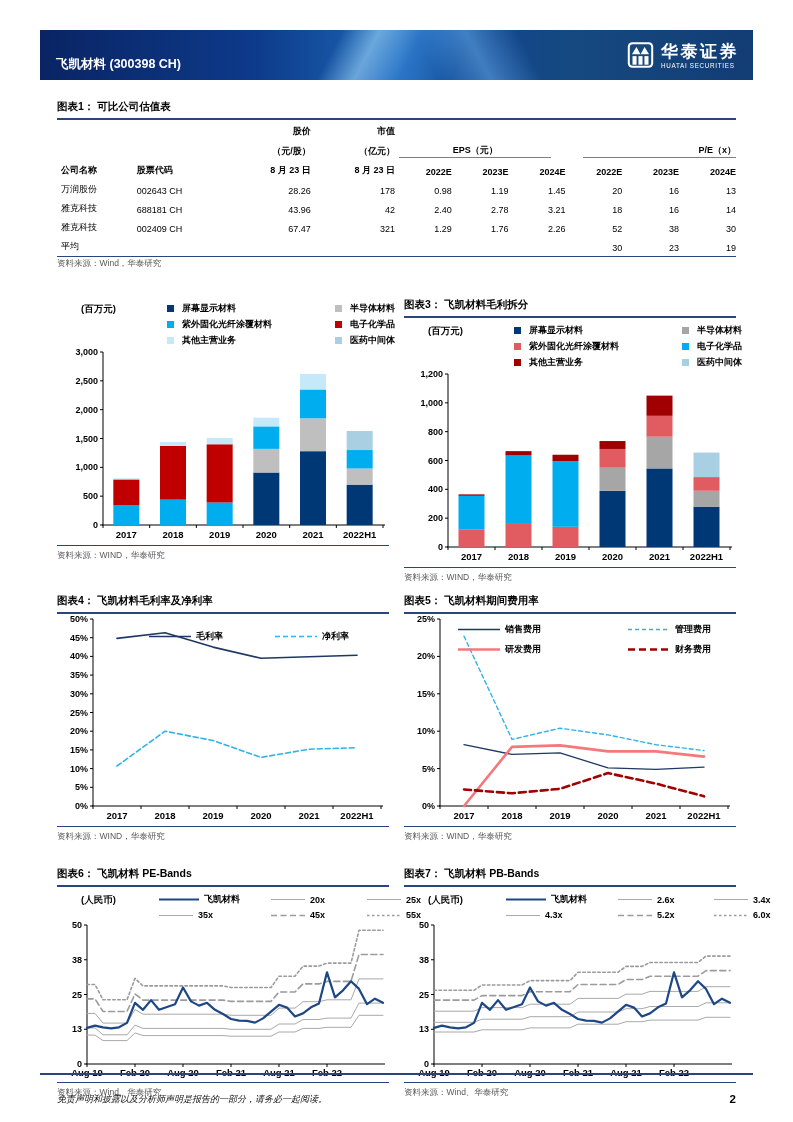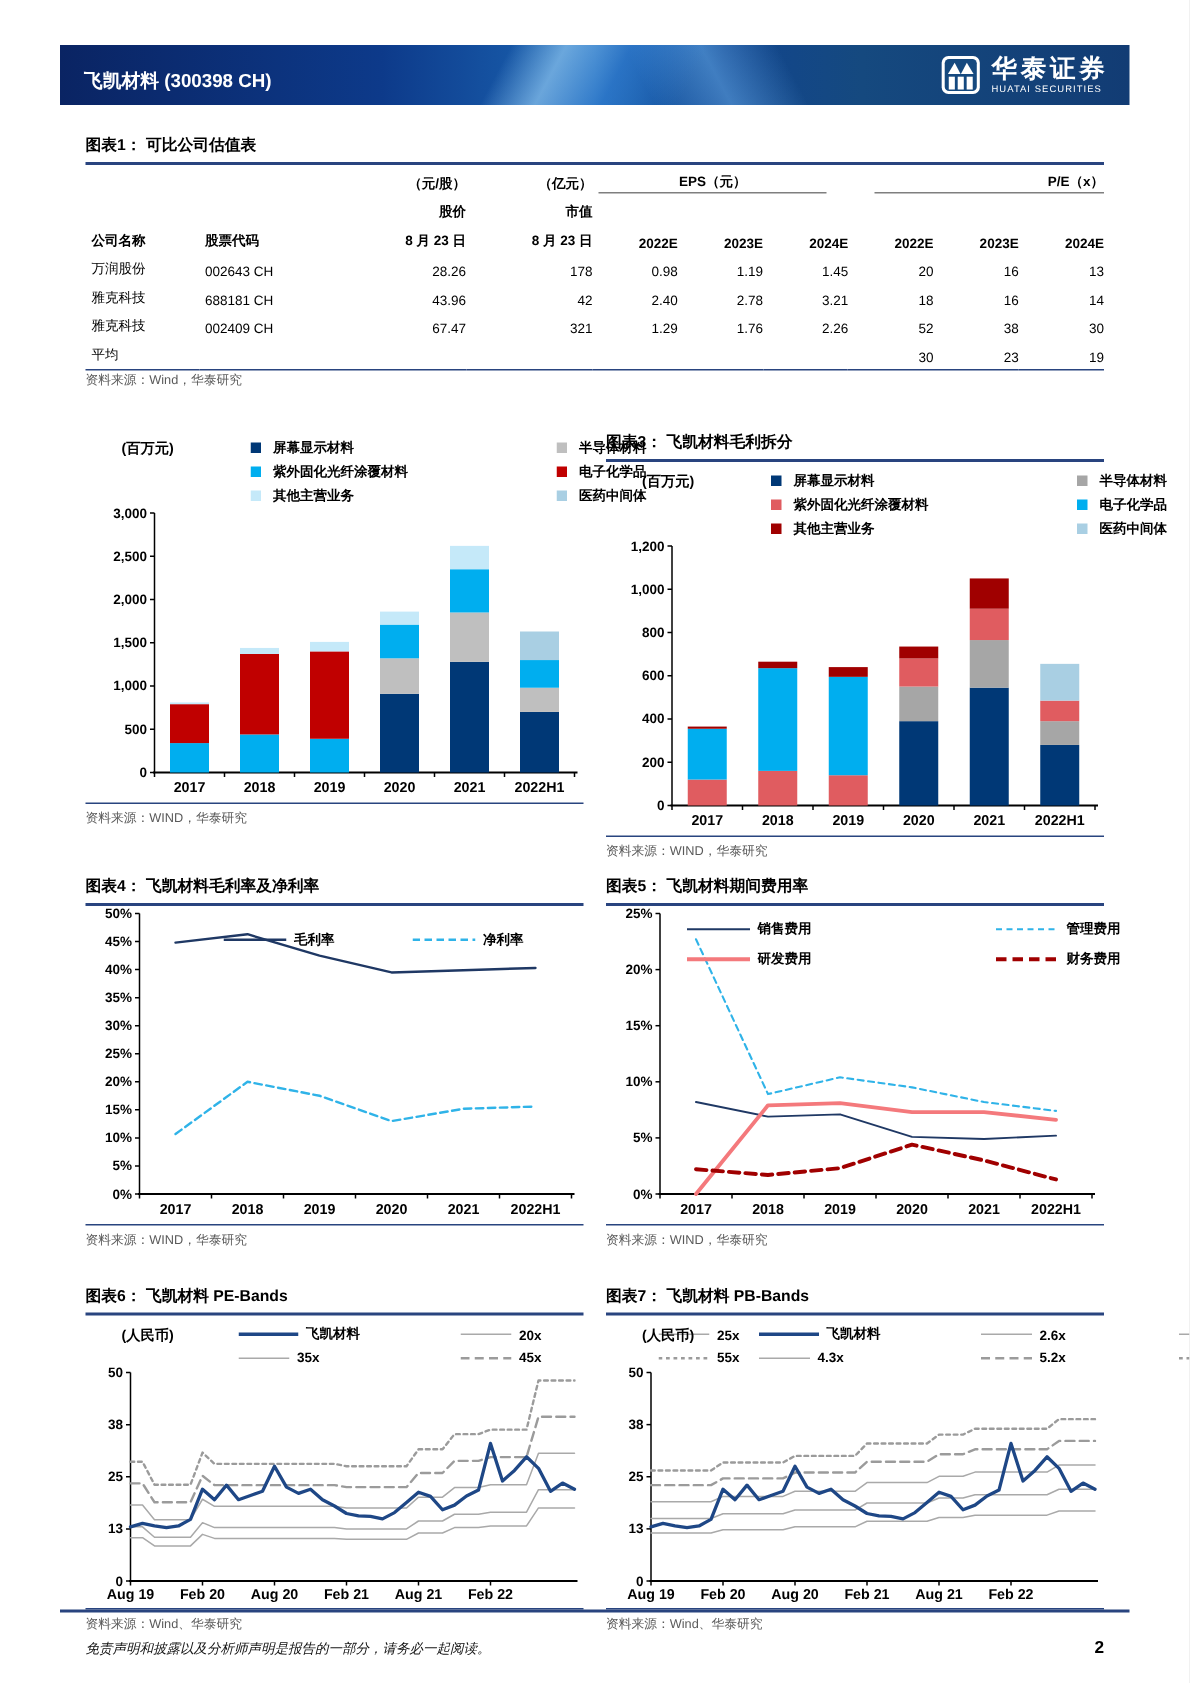--- a/index.html
+++ b/index.html
@@ -1,20 +1,20 @@
 <!DOCTYPE html>
 <html><head>
 <meta charset="utf-8">
 <style>
   html,body{margin:0;padding:0;background:#e8e8e8;}
   .page{width:793px;height:1122px;margin:0 auto;background:#fff;position:relative;
         font-family:"Liberation Sans",sans-serif;color:#000;box-sizing:border-box;
         padding:30px 40px 0;overflow:hidden;}
   
-  .banner{height:40px;position:relative;overflow:hidden;
+  .banner{height:50px;position:relative;overflow:hidden;
     background:
       linear-gradient(118deg, rgba(255,255,255,0) 41%, rgba(150,205,245,.65) 46%, rgba(55,130,215,.55) 52%, rgba(255,255,255,0) 59%),
       linear-gradient(62deg, rgba(255,255,255,0) 54%, rgba(110,180,240,.5) 61%, rgba(255,255,255,0) 68%),
       linear-gradient(90deg,#0a2463 0%,#0d3a8a 30%,#1c67b5 50%,#11458f 62%,#15497f 75%,#123c74 100%);}
   .banner-title{position:absolute;left:16px;bottom:7px;color:#fff;font-weight:700;font-size:12.5px;}
   .banner-logo{position:absolute;right:14px;top:50%;transform:translateY(-50%);
     display:flex;align-items:flex-end;gap:7px;}
   .logo-text .logo-cn{color:#fff;font-size:17px;font-weight:700;letter-spacing:2.5px;line-height:1;}
   .logo-text .logo-en{color:#fff;font-size:6.3px;letter-spacing:.7px;margin-top:2.5px;}
   
@@ -33,21 +33,21 @@
   .gpad-r{margin-right:14px;}
   .gpad-l{margin-left:14px;}
   tbody td{font-weight:400;}
   tbody tr:last-child td{border-bottom:1.6px solid #29447f;}
   
   .chart-row{display:flex;justify-content:space-between;}
   .r1{margin-top:26px;} .r2{margin-top:8px;} .r3{margin-top:22px;}
   .half{width:332px;}
   .chart-head{display:flex;align-items:flex-start;margin-top:6px;margin-left:24px;}
   .unit{font-size:9.5px;font-weight:700;flex:none;width:76px;padding-top:1px;}
-  .legend{display:grid;gap:36px;}
+  .legend{display:grid;}
   #fig2 .legend,#fig3 .legend{grid-template-columns:168px 140px;row-gap:3px;margin-left:10px;}
   #fig6 .legend,#fig7 .legend{grid-template-columns:112px 96px 86px;row-gap:4px;margin-left:2px;}
   .li{display:flex;align-items:center;gap:5px;font-size:9px;font-weight:700;white-space:nowrap;}
   .sw{flex:none;display:block;}
   .plotwrap{position:relative;}
   #fig4 .legend{position:absolute;top:16px;left:92px;display:flex;gap:52px;}
   #fig5 .legend{position:absolute;top:9px;left:54px;display:grid;grid-template-columns:170px auto;row-gap:7px;}
   svg{font-family:inherit;display:block;}
   .tick{font-size:9px;font-weight:700;fill:#000;}
   .cat{font-size:9.5px;font-weight:700;fill:#000;}
@@ -85,40 +85,40 @@
 
   <div class="content">
 
     <div class="table-block">
       <div class="fig-title">图表1：  可比公司估值表</div>
       <table id="valtable">
           <thead>
             <tr>
               <th class="tl"></th>
               <th class="tl"></th>
+              <th class="tr">股价</th>
+              <th class="tr">市值</th>
+              <th class="tr"></th>
+              <th class="tr"></th>
+              <th class="tr"></th>
+              <th class="tr"></th>
+              <th class="tr"></th>
+              <th class="tr"></th>
+            </tr>
+            <tr>
+              <th class="tl"></th>
+              <th class="tl"></th>
               <th class="tr">（元/股）</th>
               <th class="tr">（亿元）</th>
               <th class="tr" colspan="3">
                 <div class="grpwrap gpad-r">EPS（元）</div>
               </th>
               <th class="tr" colspan="3">
                 <div class="grpwrap right gpad-l">P/E（x）</div>
               </th>
-            </tr>
-            <tr>
-              <th class="tl"></th>
-              <th class="tl"></th>
-              <th class="tr">股价</th>
-              <th class="tr">市值</th>
-              <th class="tr"></th>
-              <th class="tr"></th>
-              <th class="tr"></th>
-              <th class="tr"></th>
-              <th class="tr"></th>
-              <th class="tr"></th>
             </tr>
             <tr>
               <th class="tl">公司名称</th>
               <th class="tl">股票代码</th>
               <th class="tr">8 月 23 日</th>
               <th class="tr">8 月 23 日</th>
               <th class="tr">2022E</th>
               <th class="tr">2023E</th>
               <th class="tr">2024E</th>
               <th class="tr">2022E</th>

